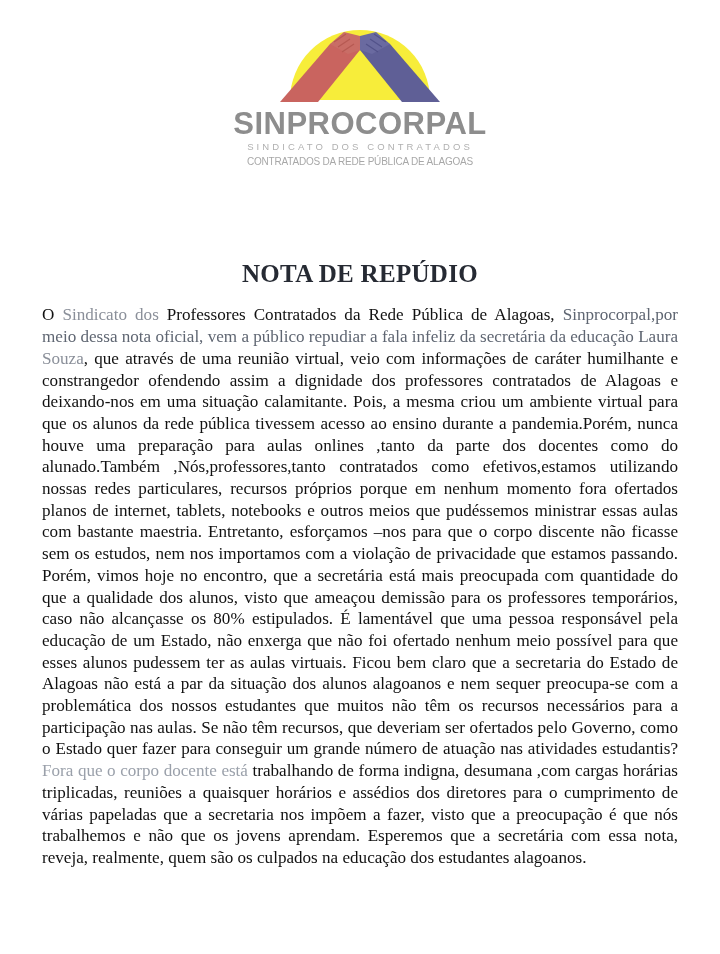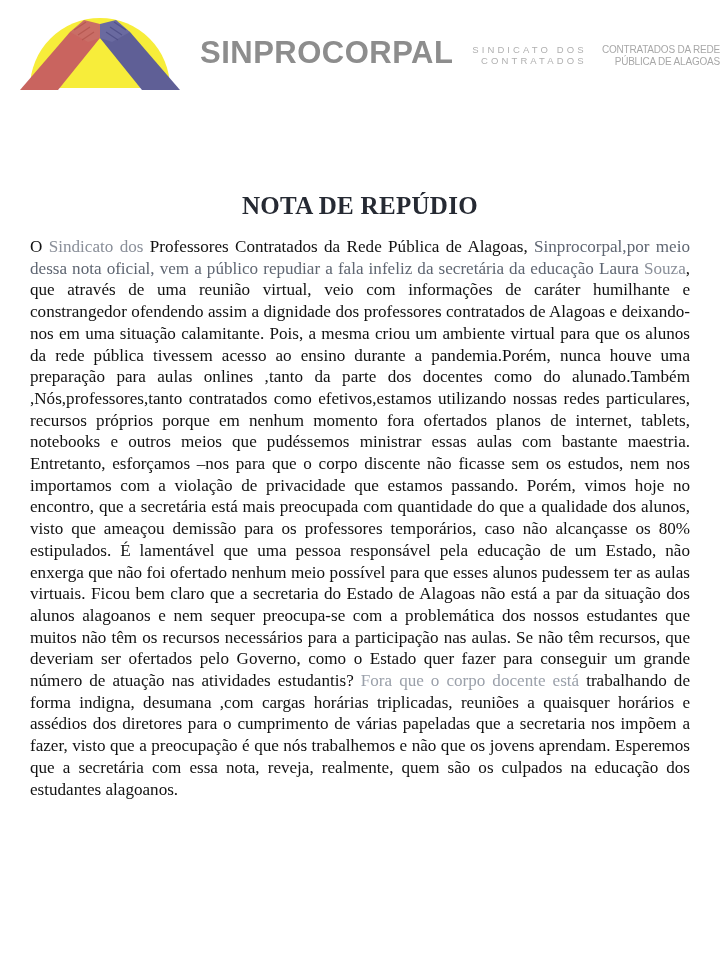--- a/index.html
+++ b/index.html
@@ -18,25 +18,24 @@
     width: 720px;
     height: 954px;
     background: #ffffff;
     position: relative;
     box-sizing: border-box;
   }
 
   
   .logo-block {
     width: 100%;
-    padding-top: 8px;
+    padding-top: 20px;
     display: flex;
-    flex-direction: row;
+    flex-direction: column;
     align-items: center;
-    text-align: right;
   }
   .logo-mark {
     position: relative;
     width: 200px;
     height: 92px;
   }
   .logo-mark svg { display: block; }
   .logo-wordmark {
     font-family: "Liberation Sans", sans-serif;
     font-weight: bold;
@@ -81,21 +80,21 @@
     box-sizing: border-box;
     font-family: "Liberation Serif", serif;
     font-size: 17.1px;
     line-height: 21.7px;
     color: #1b1b1b;
     text-align: justify;
     text-justify: inter-word;
     hyphens: none;
   }
   .body-text p {
-    margin: 0;
+    margin: 12px;
     text-align: justify;
   }
   .g1 { color: #5f6672; }
   .g2 { color: #8a8f99; }
   .g3 { color: #9aa0aa; }
   .blk { color: #111111; }
 </style>
 </head>
 <body>
 

